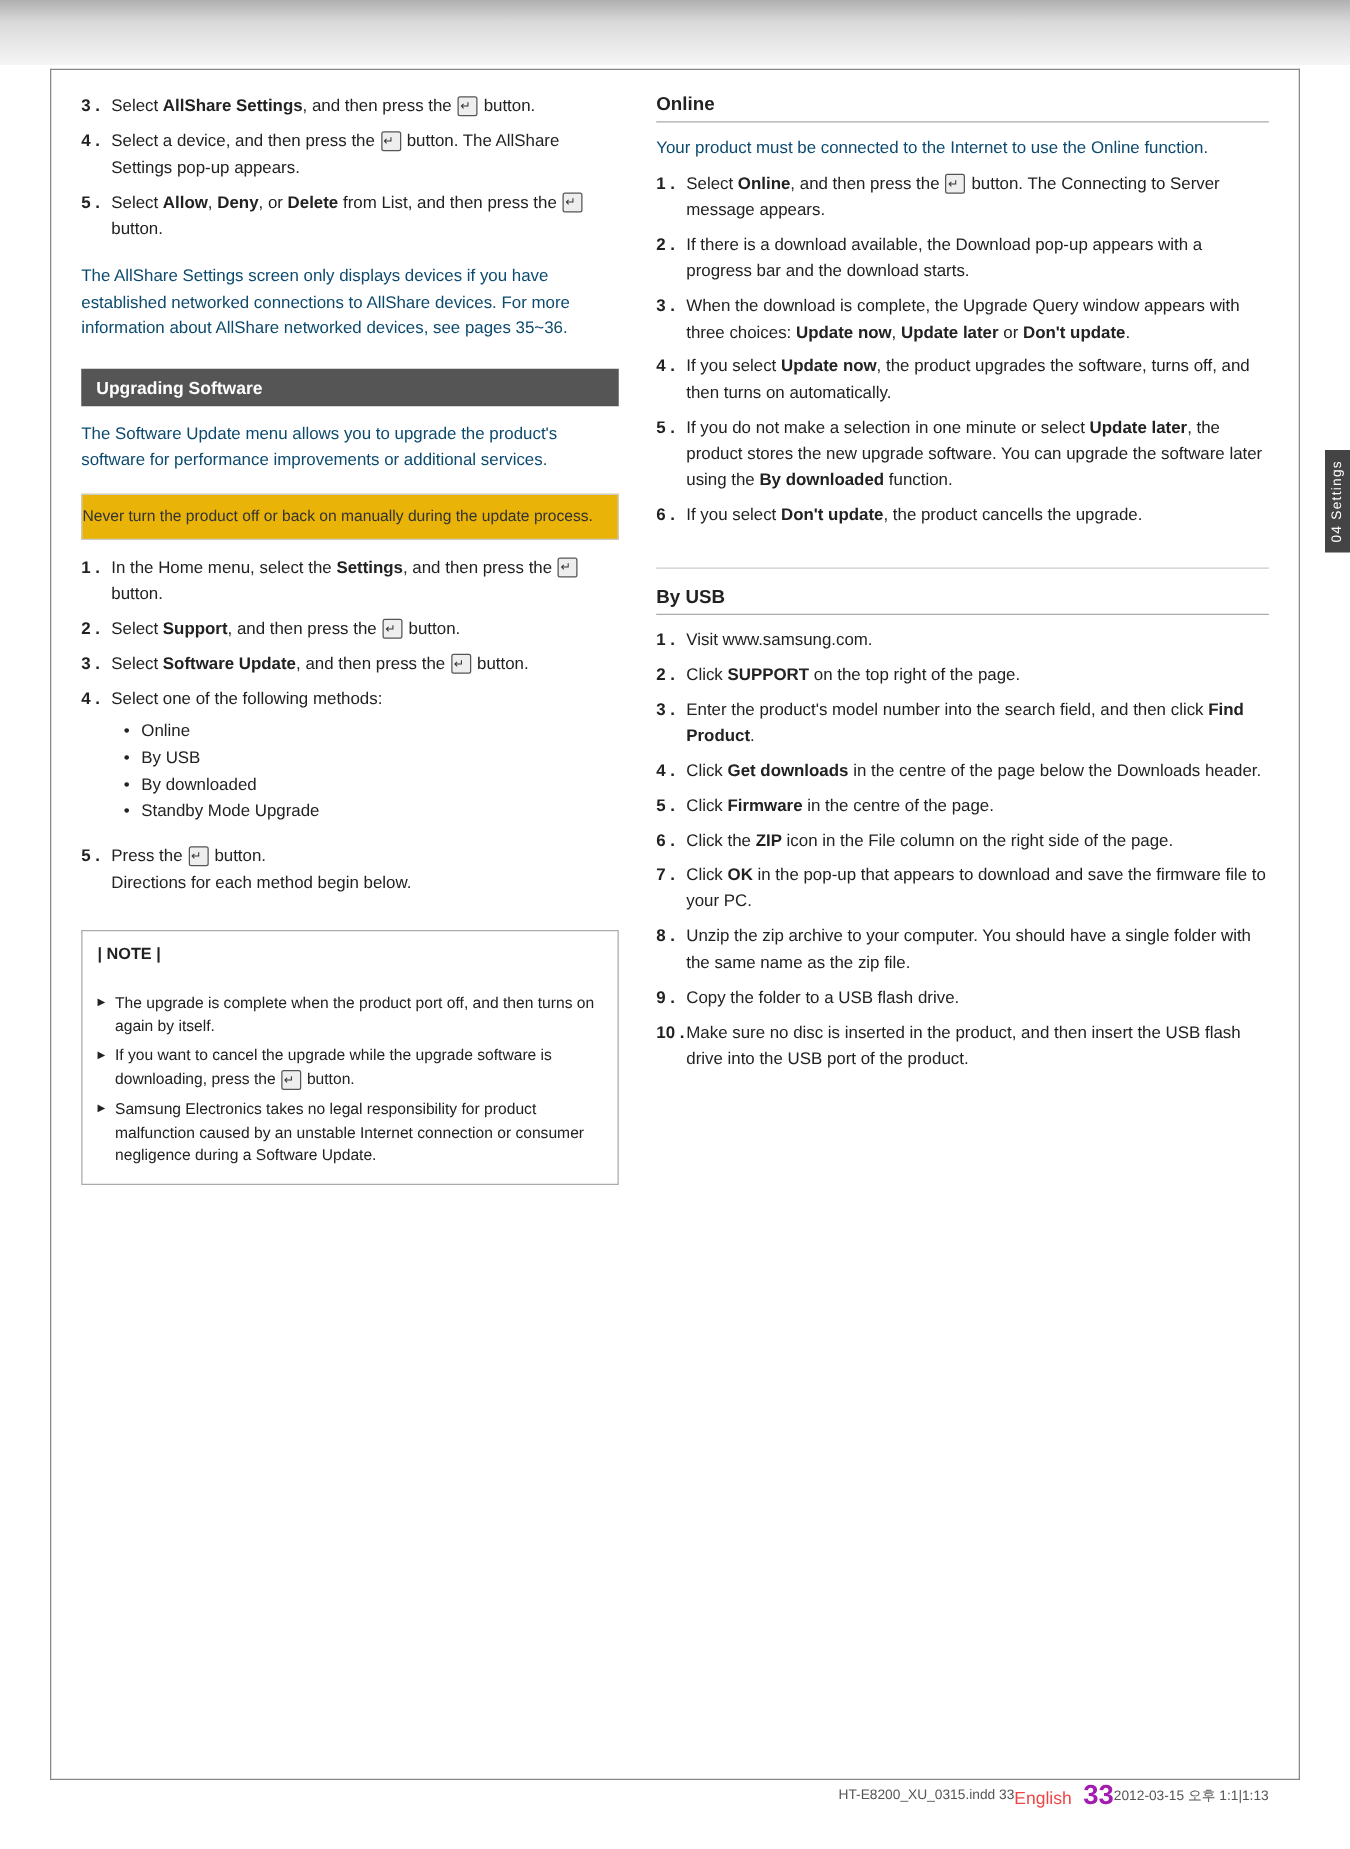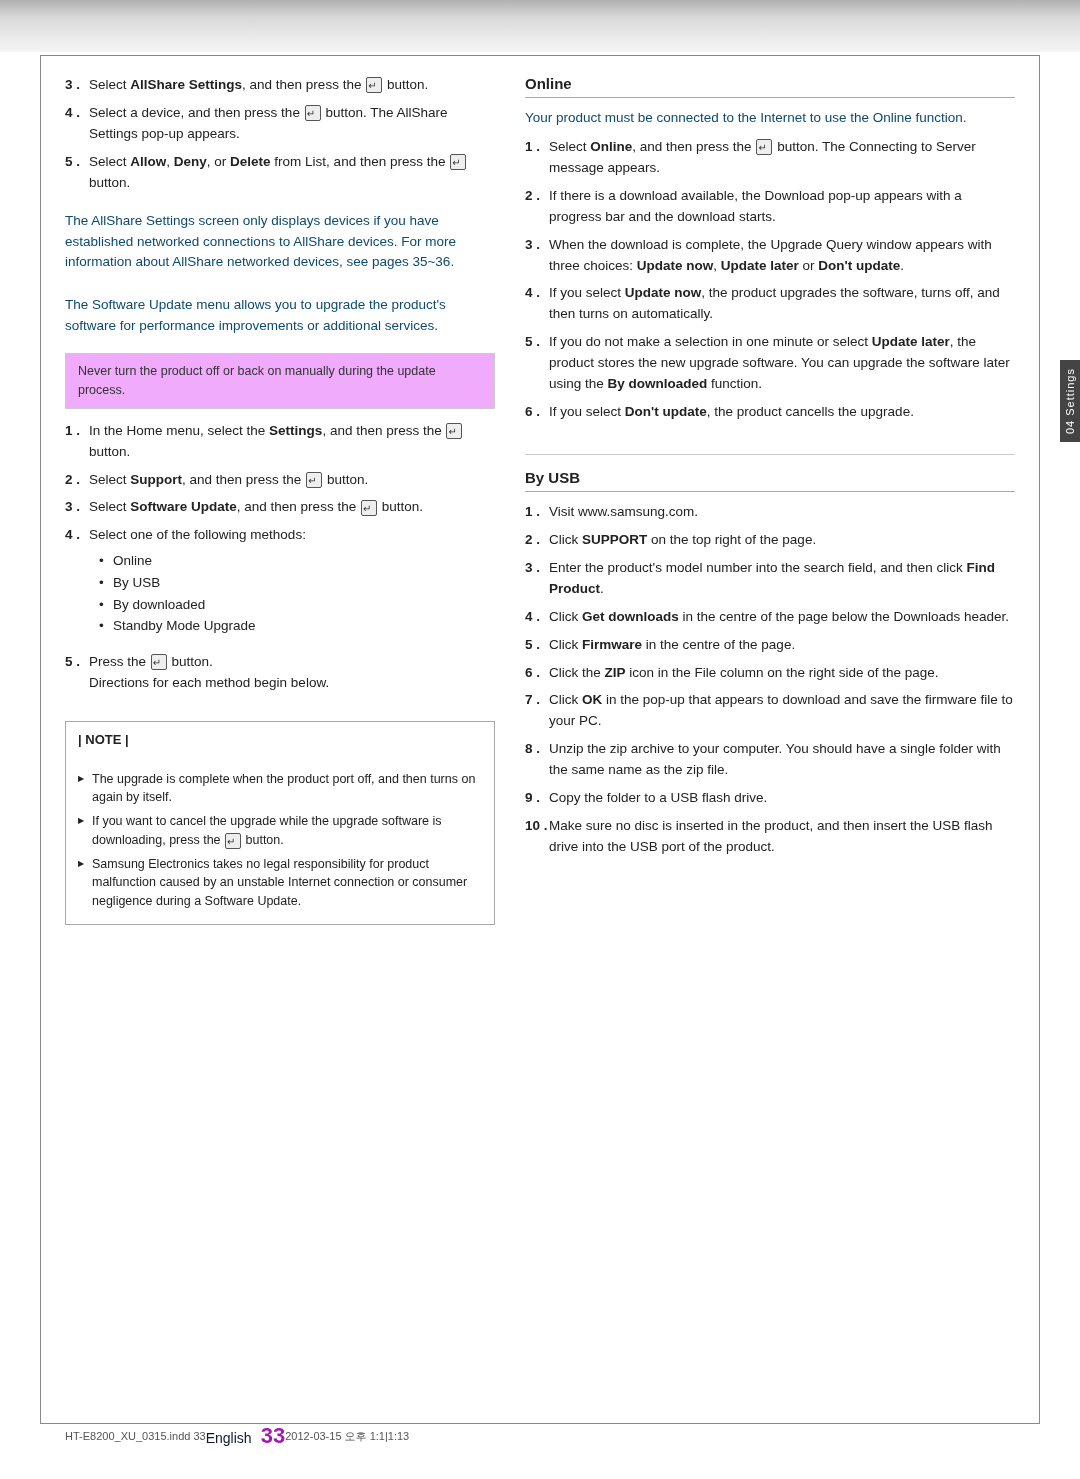--- a/index.html
+++ b/index.html
@@ -156,23 +156,23 @@
       position: relative;
     }
     .bullet-list li::before {
       content: "•";
       position: absolute;
       left: 0;
     }
 
     
     .warning-box {
-      background: #f0abfc;
+      background: #eab308;
       border: 1px solid #ccc;
-      padding: 8px 12px;
+      padding: 8px 0;
       margin: 8px 0 12px 0;
       font-size: 12.5px;
       line-height: 1.5;
       color: #333;
     }
 
     
     .note-box {
       border: 1px solid #aaa;
       padding: 8px 12px;
@@ -227,33 +227,33 @@
 
     b { font-weight: bold; }
 
     
     .footer {
       position: absolute;
       bottom: 30px;
       left: 65px;
       right: 65px;
       display: flex;
-      justify-content: flex-start;
+      justify-content: flex-end;
       align-items: center;
       font-size: 11px;
       color: #555;
     }
     .page-number {
       font-size: 22px;
       font-weight: bold;
       color: #a21caf;
     }
     .english-label {
       font-size: 14px;
-      color: #0f172a;
+      color: #ef4444;
     }
 
     .divider {
       border: none;
       border-top: 1px solid #ccc;
       margin: 14px 0;
     }
   </style>
 </head>
 <body>
@@ -293,20 +293,23 @@
         </span>
       </li>
     </ul>
 
     <p>
       The AllShare Settings screen only displays devices if you have established networked connections to AllShare devices. For more information about AllShare networked devices, see pages 35~36.
     </p>
 
     <div style="margin-bottom: 14px;"></div>
 
+    <div class="section-header">
+      <span>Upgrading Software</span>
+    </div>
 
     <p>
       The Software Update menu allows you to upgrade the product's software for performance improvements or additional services.
     </p>
 
     <div class="warning-box">
       Never turn the product off or back on manually during the update process.
     </div>
 
     <ul class="num-list">

